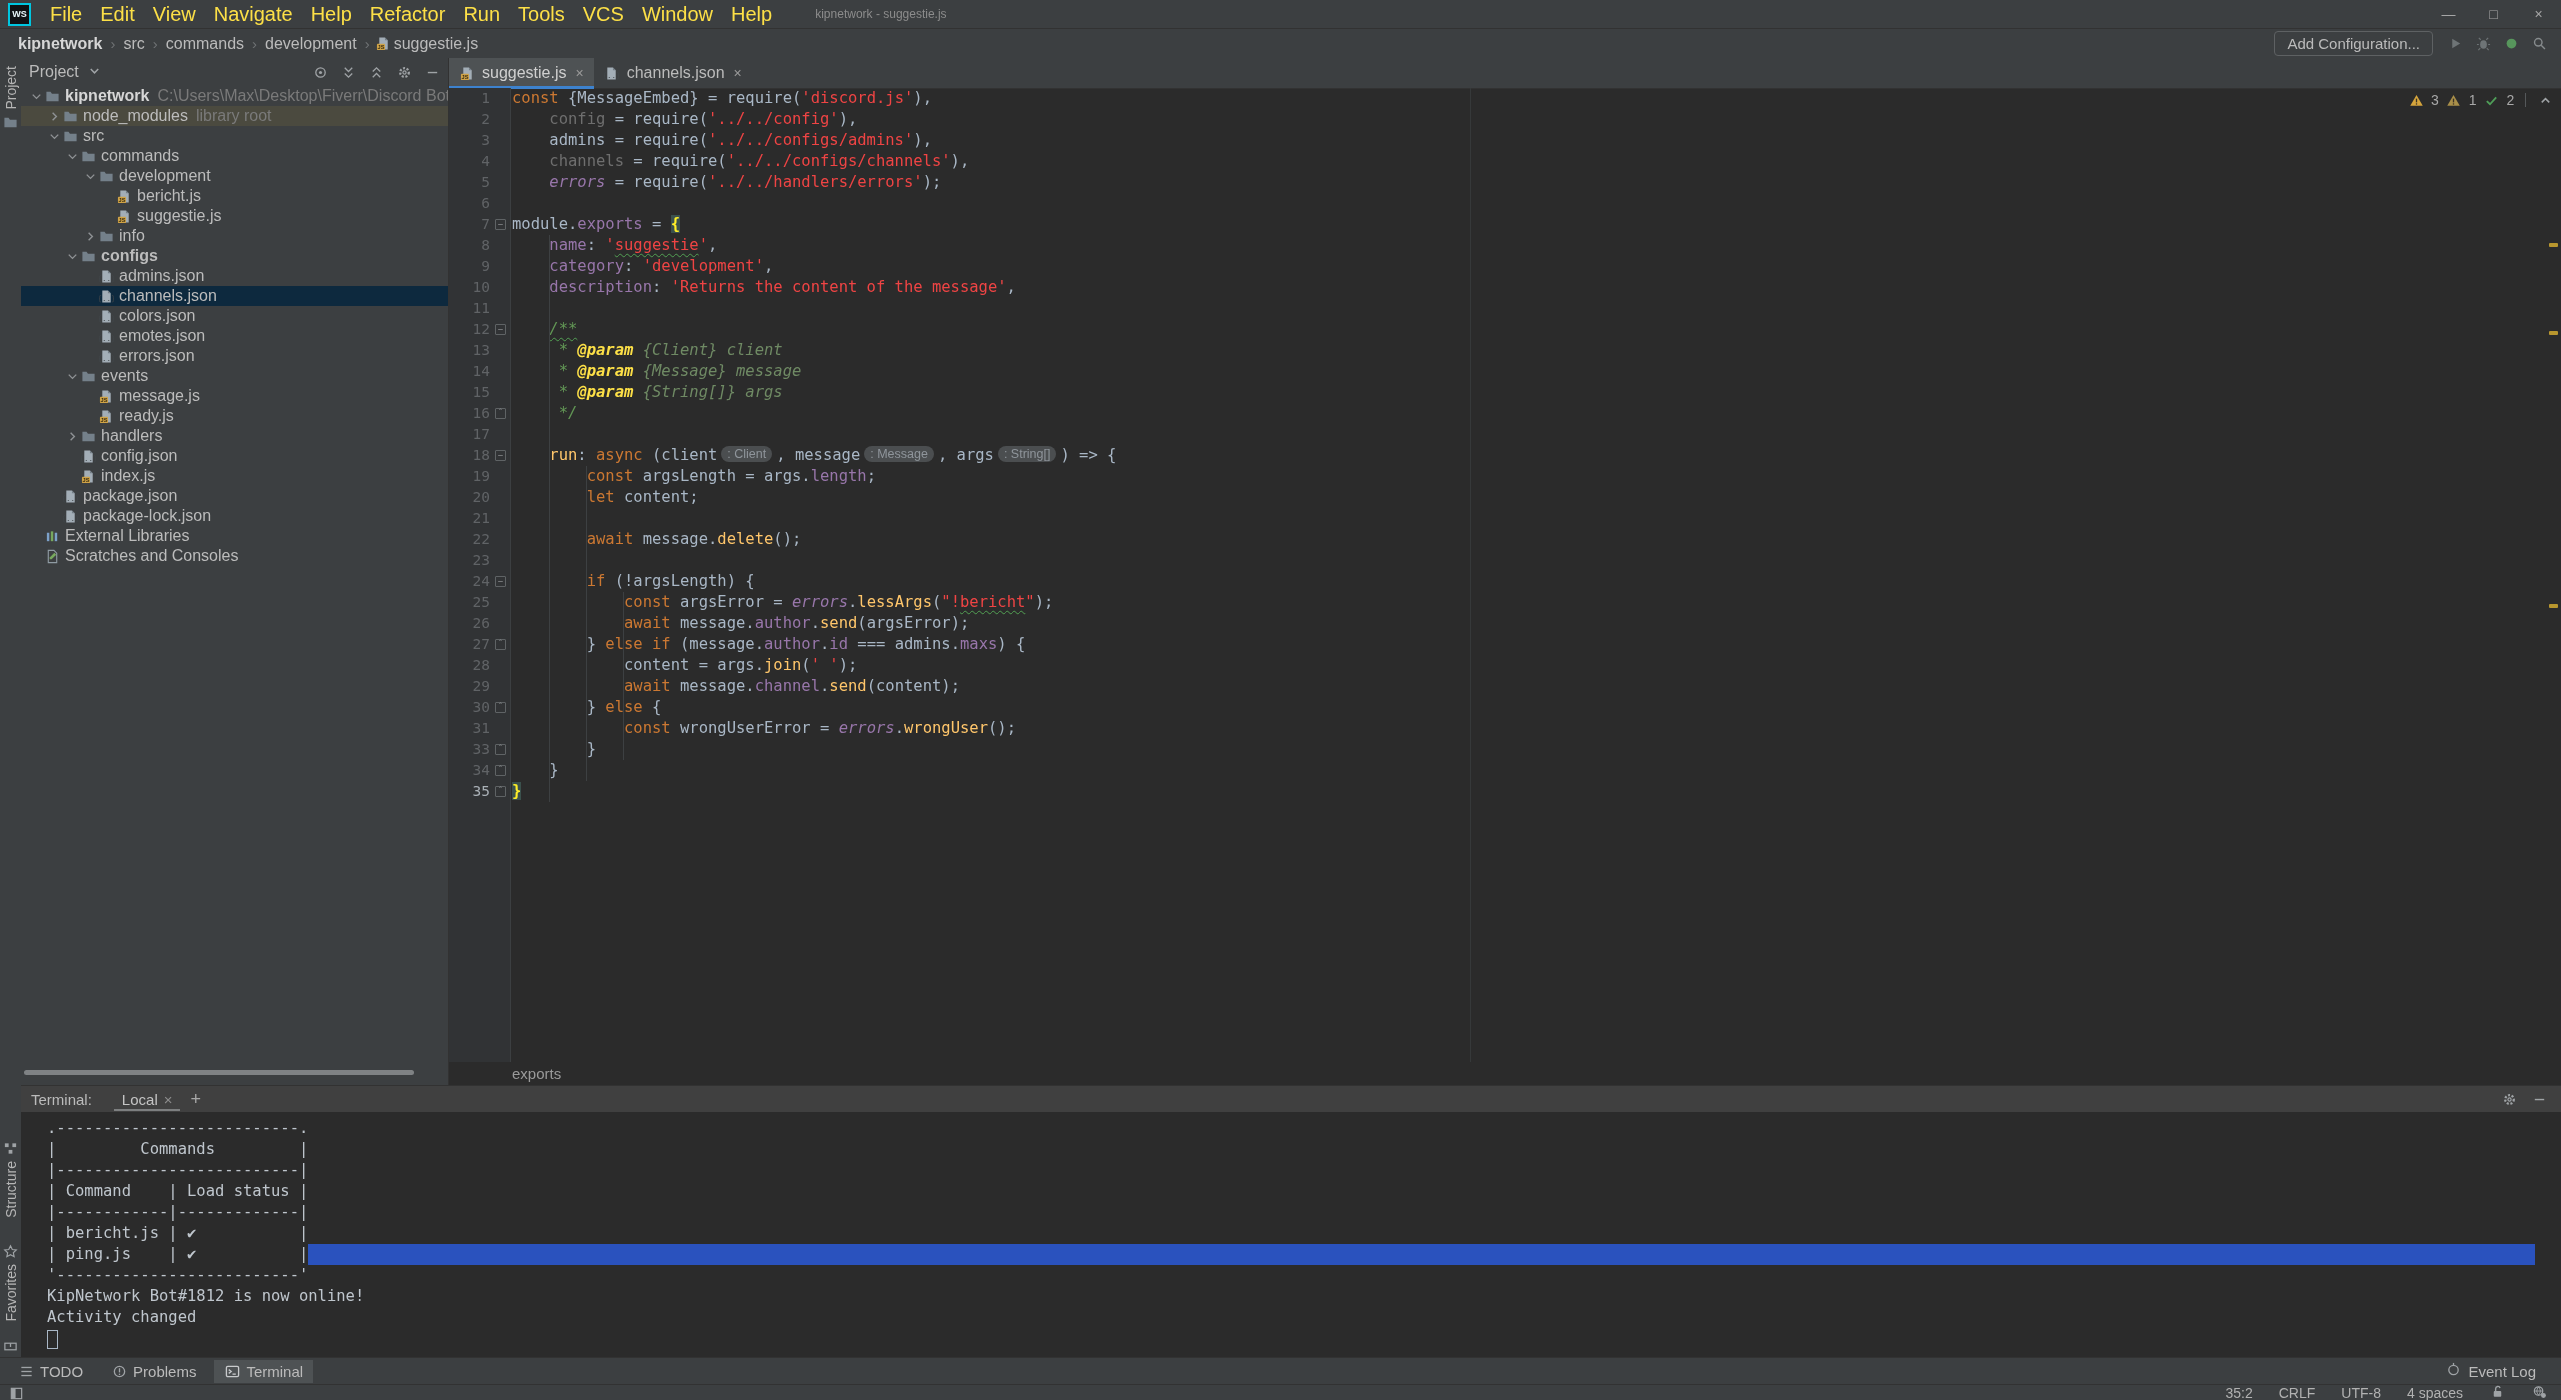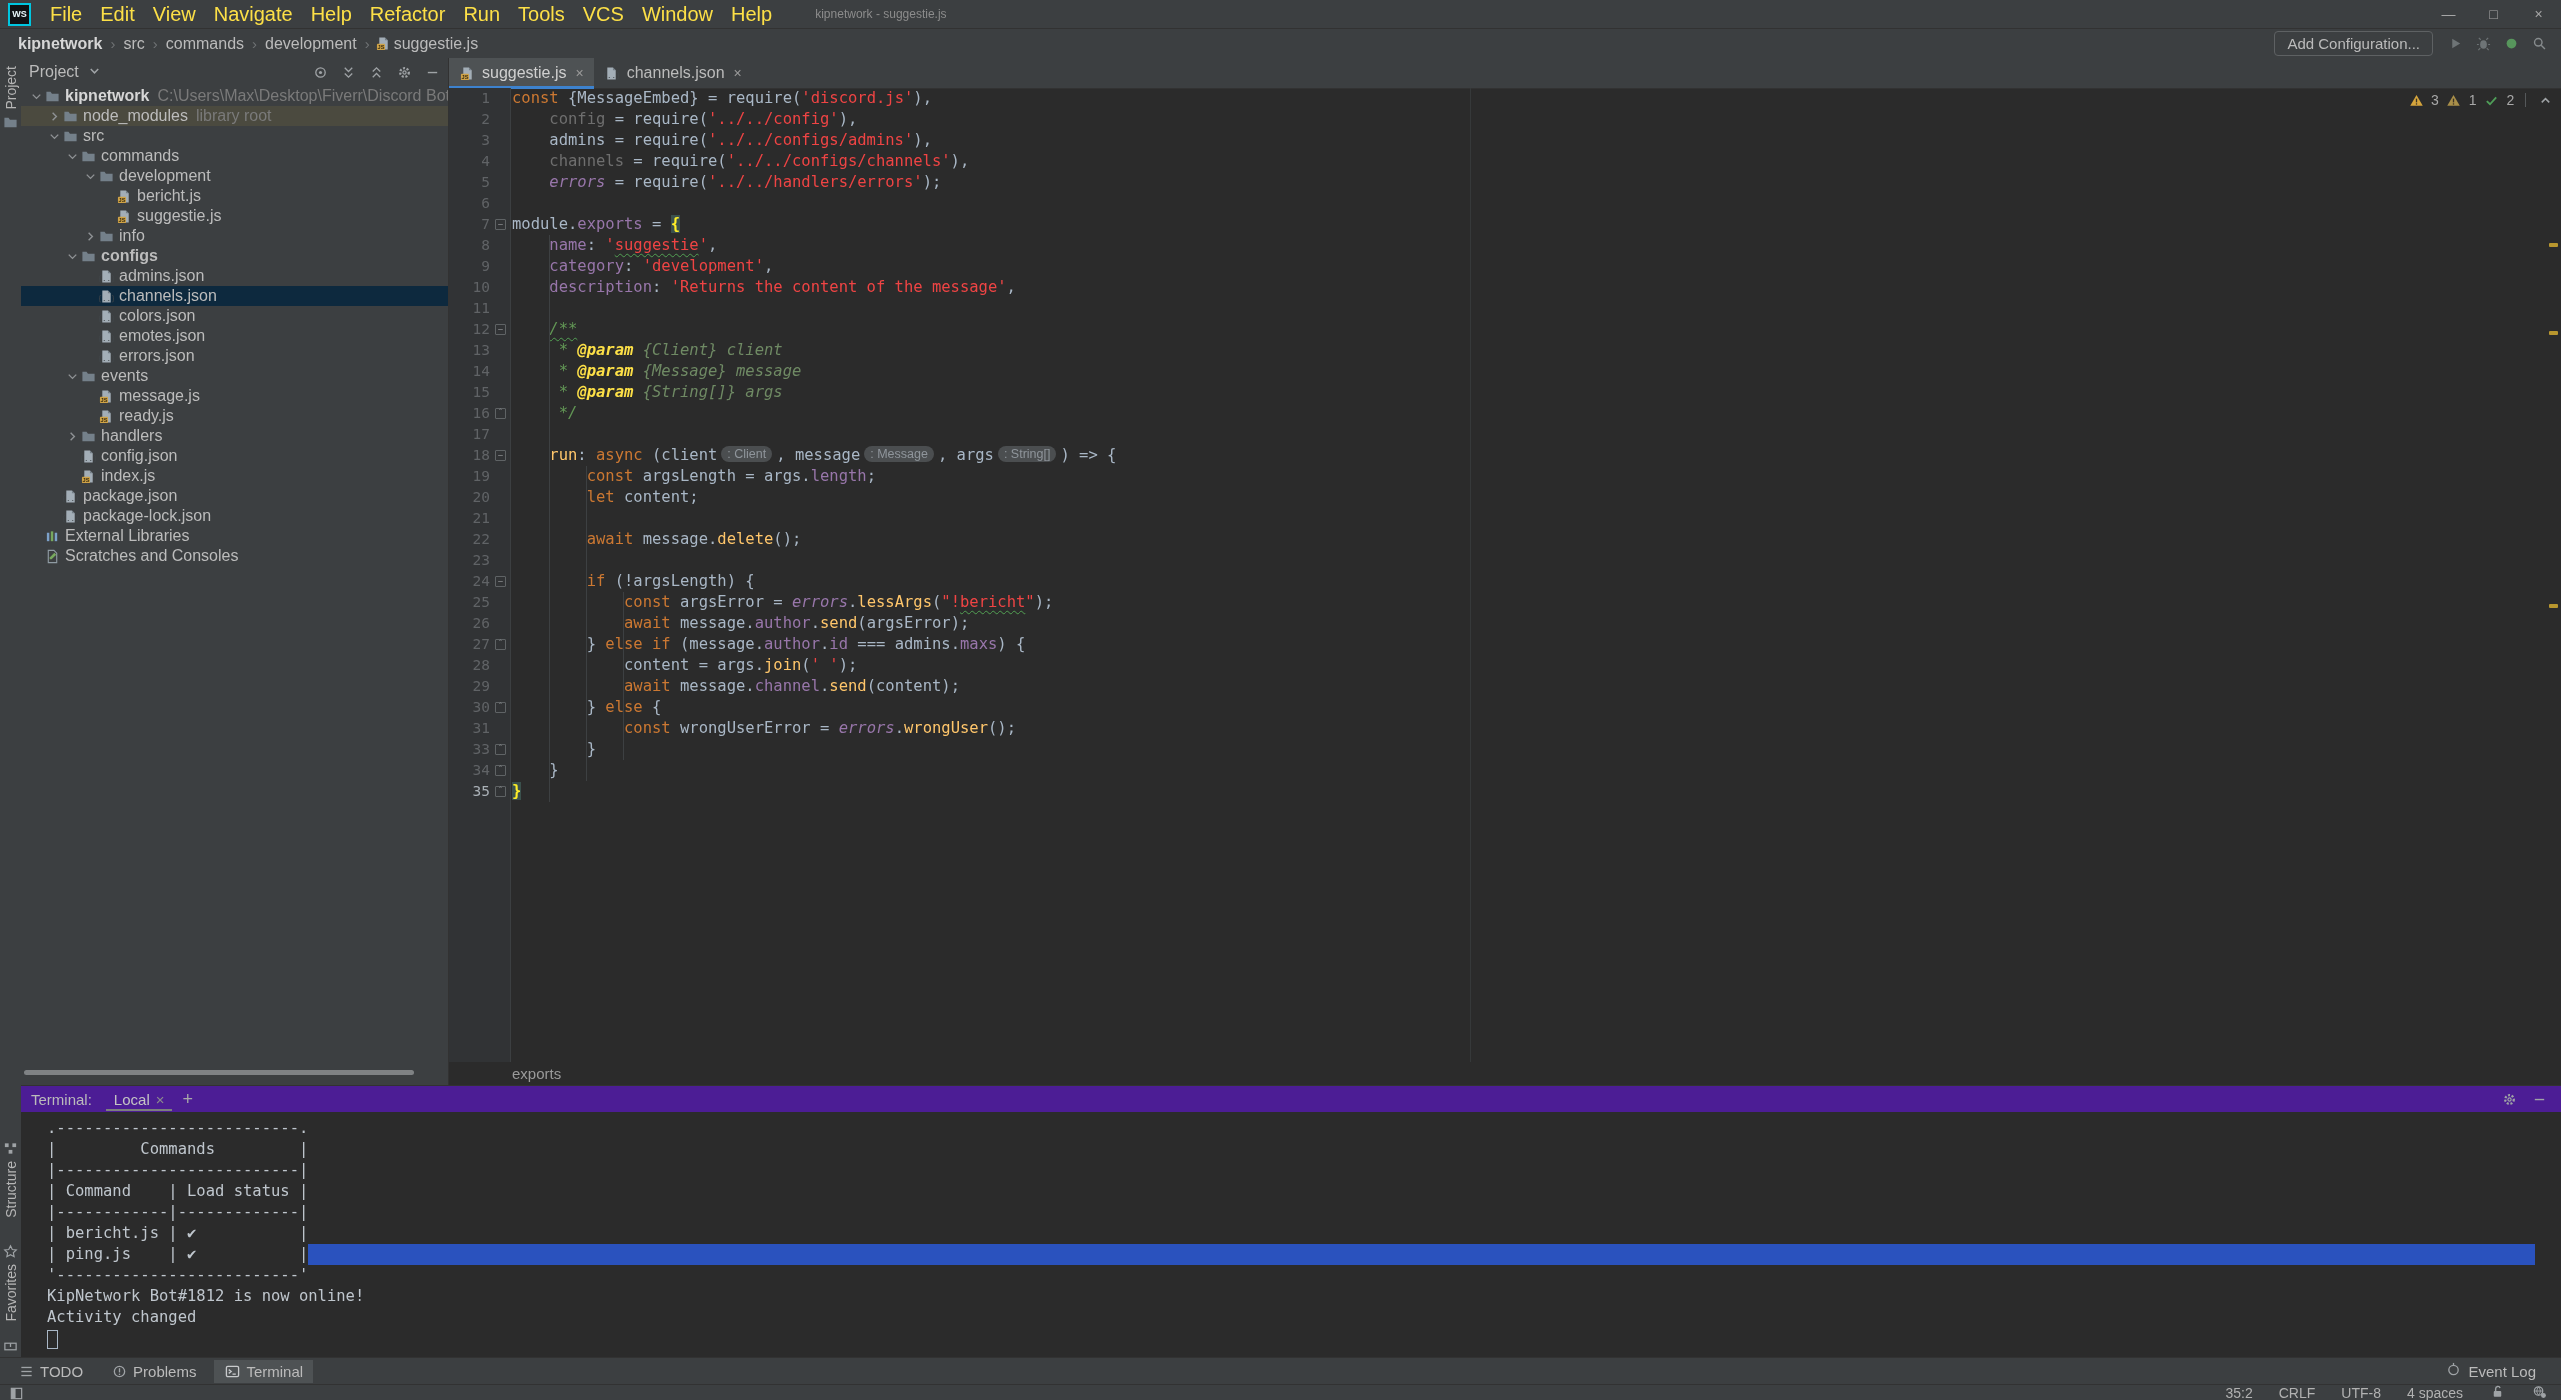--- a/index.html
+++ b/index.html
@@ -72,24 +72,24 @@
   .hint{font-family:"Liberation Sans",sans-serif;font-size:12.5px;background:#4b4e50;color:#8f959b;
         border-radius:8px;padding:1px 6px;margin:0 4px;position:relative;top:-2px}
   .iguide{position:absolute;width:1px;background:#3d4042}
   #margin-guide{left:1470px;top:88px;width:1px;height:974px;background:#36393a}
   .stripe-mark{position:absolute;left:2549px;width:9px;height:4px;background:#b8962e;border-radius:1px}
   #inspections{left:2408px;top:92px;display:flex;align-items:center;gap:7px;color:#a8a8a8;font-size:14px}
   #ed-breadcrumb{left:449px;top:1062px;width:2112px;height:23px;display:flex;align-items:center;
                  font-size:15px;color:#9a9a9a;padding-left:63px;box-sizing:border-box;background:#2b2b2b}
 
   
-  #term-header{left:21px;top:1085px;width:2540px;height:27px;background:#4c1d95;border-top:1px solid #323232;
+  #term-header{left:21px;top:1085px;width:2540px;height:27px;background:#404040;border-top:1px solid #323232;
                display:flex;align-items:center;font-size:15px}
   #term-label{margin-left:10px;color:#bbbbbb}
-  #term-tab{margin-left:18px;display:flex;align-items:center;gap:6px;color:#c4c4c4;position:relative;height:27px;padding:0 4px}
+  #term-tab{margin-left:26px;display:flex;align-items:center;gap:6px;color:#c4c4c4;position:relative;height:27px;padding:0 4px}
   #term-tab::after{content:"";position:absolute;left:-4px;right:-4px;bottom:2px;height:2px;background:#7d7f80}
   #term-plus{margin-left:14px;color:#a8a8a8;font-size:18px}
   #term-header-right{position:absolute;right:14px;display:flex;gap:14px}
   #terminal{left:21px;top:1112px;width:2540px;height:245px;background:#2b2b2b}
   .trmrow{display:flex;height:21px;line-height:21px;font-size:15.5px;color:#bfc6cd;white-space:pre}
   .trmrow .txt{padding-left:26px}
   .selfill{flex:1;height:21px;background:#2a52be;margin-right:26px}
   #term-cursor{margin-left:26px;width:9px;height:17px;border:1px solid #a9b7c6;margin-top:2px}
 
   

